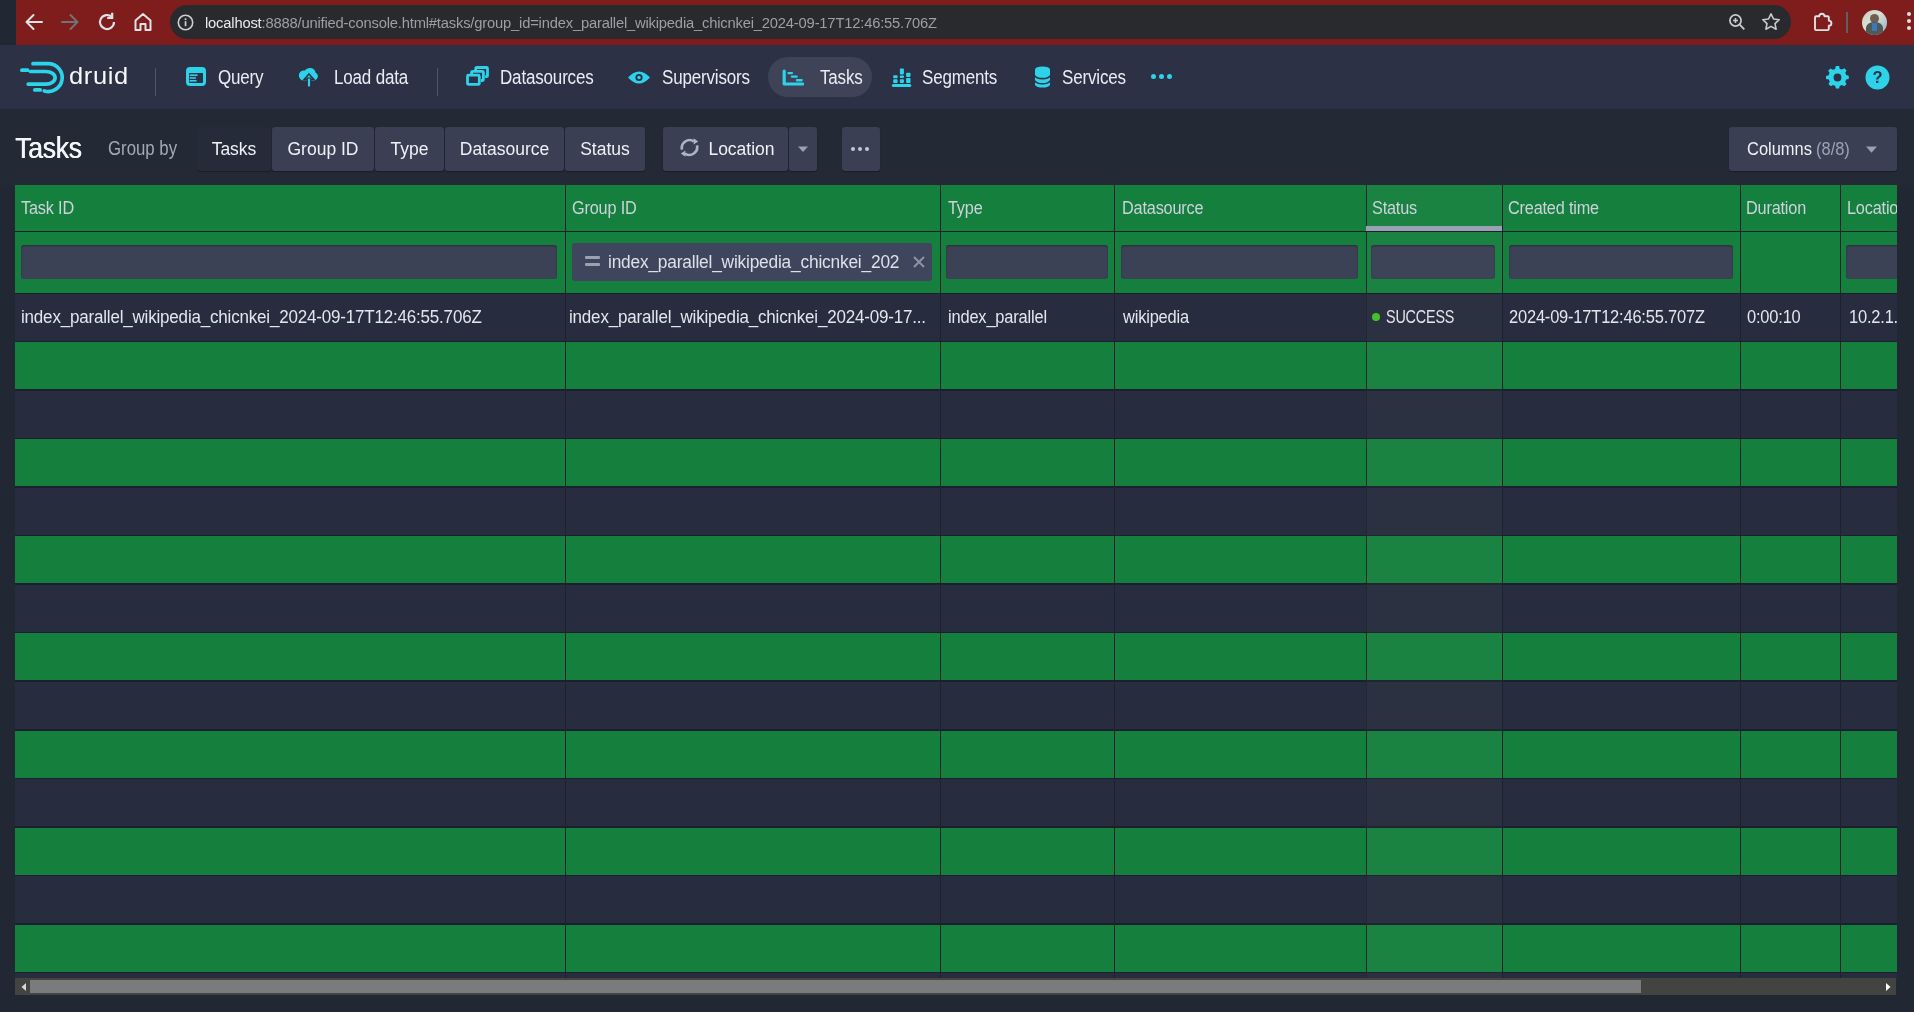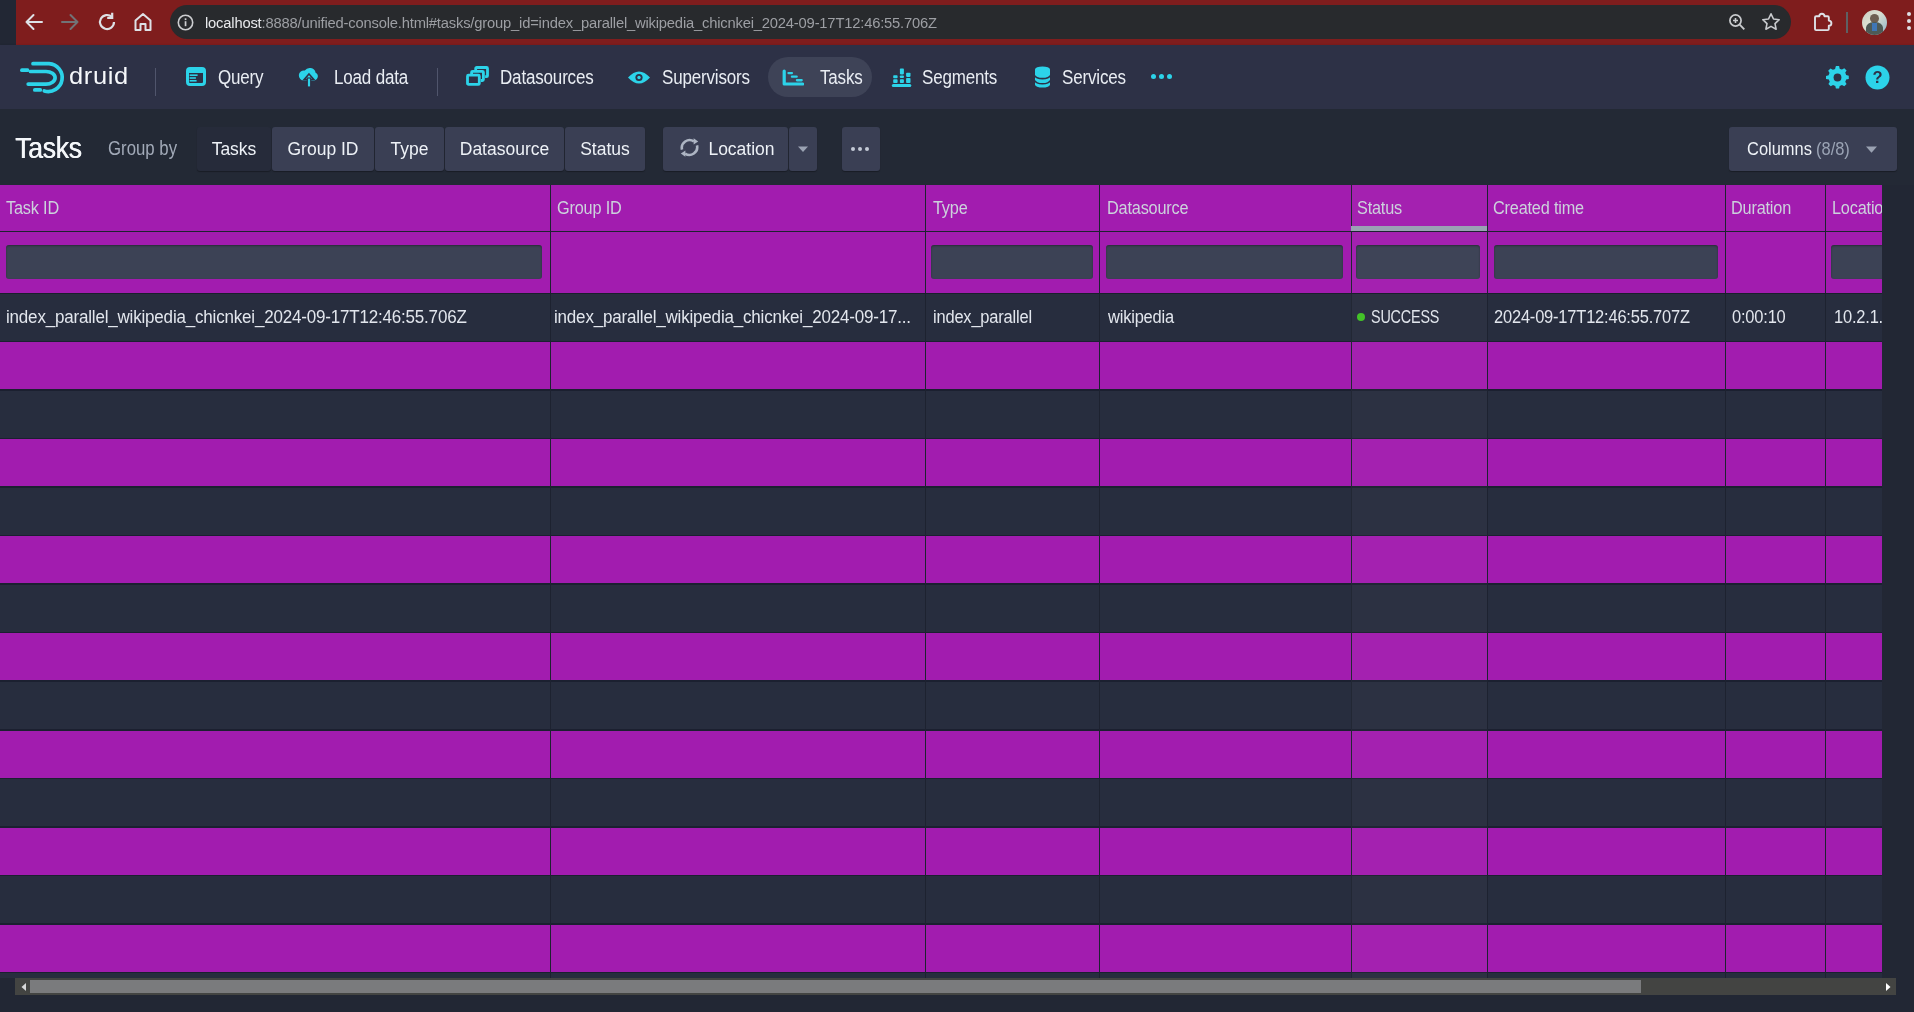--- a/index.html
+++ b/index.html
@@ -206,21 +206,21 @@
         <path d="M1 1.5 h11 L6.5 7.8 Z" fill="#9aa2b2"></path>
       </svg>
   </div>
 </div>
 <style>
   .nav-t { top:21px; font-size:20px; color:#e9edf3; letter-spacing:-0.2px; transform:scaleX(0.85); transform-origin:left; }
   .btn { top:18px; height:44px; border-radius:3px; background:#3a3f54; color:#eef2f7;
          font-size:17.5px; line-height:44px; text-align:center; box-shadow:0 1px 1px rgba(0,0,0,0.3); }
 </style>
 
-<div class="abs" style="left:0;top:185px;width:1882px;height:793px;overflow:hidden;background:#a21caf;">
+<div class="abs" style="left:15px;top:185px;width:1882px;height:793px;overflow:hidden;background:#15803d;">
 
   <div class="abs stripe" style="top:108.5px;height:47.0px;"></div>
   <div class="abs stripe" style="top:205.6px;height:47.0px;"></div>
   <div class="abs stripe" style="top:302.7px;height:47.0px;"></div>
   <div class="abs stripe" style="top:399.8px;height:47.0px;"></div>
   <div class="abs stripe" style="top:496.9px;height:47.0px;"></div>
   <div class="abs stripe" style="top:594.0px;height:47.0px;"></div>
   <div class="abs stripe" style="top:691.1px;height:47.0px;"></div>
   <div class="abs stripe" style="top:788.2px;height:4.8px;"></div>
   <div class="abs rb" style="top:155.6px;"></div>
@@ -253,20 +253,28 @@
   <div class="abs th" style="left:933px;">Type</div>
   <div class="abs th" style="left:1107px;">Datasource</div>
   <div class="abs th" style="left:1357px;">Status</div>
   <div class="abs th" style="left:1493px;">Created time</div>
   <div class="abs th" style="left:1731px;">Duration</div>
   <div class="abs th" style="left:1832px;">Location</div>
   <div class="abs" style="left:1351px;top:41px;width:136px;height:5px;background:#9aa1b4;"></div>
   <div class="abs" style="left:0;top:46px;width:1882px;height:1px;background:#1d2230;"></div>
 
   <div class="abs fi" style="left:6px;width:536px;"></div>
+  <div class="abs" style="left:557px;top:58px;width:360px;height:38px;border-radius:3px;background:#3f455c;">
+    <div style="position:absolute;left:13px;top:13px;width:15px;height:3px;background:#99a1b2;border-radius:1px;"></div>
+    <div style="position:absolute;left:13px;top:20px;width:15px;height:3px;background:#99a1b2;border-radius:1px;"></div>
+    <div style="position:absolute;left:36px;top:0;height:38px;line-height:38px;font-size:17.5px;color:#dbe0e9;letter-spacing:-0.2px;transform:scaleX(0.99);transform-origin:left;white-space:nowrap;">index_parallel_wikipedia_chicnkei_202</div>
+    <svg style="position:absolute;left:340px;top:12px" width="14" height="14" viewBox="0 0 14 14">
+        <path d="M2 2 L12 12 M12 2 L2 12" stroke="#8b93a5" stroke-width="2"></path>
+      </svg>
+  </div>
   <div class="abs fi" style="left:931px;width:162px;"></div>
   <div class="abs fi" style="left:1106px;width:237px;"></div>
   <div class="abs fi" style="left:1356px;width:124px;background:#3e4457;"></div>
   <div class="abs fi" style="left:1494px;width:224px;"></div>
   <div class="abs fi" style="left:1831px;width:200px;"></div>
   <div class="abs" style="left:0;top:107.5px;width:1882px;height:1.5px;background:#1a1f2d;"></div>
 
   <div class="abs td" style="left:6px;width:540px;transform:scaleX(0.972);">index_parallel_wikipedia_chicnkei_2024-09-17T12:46:55.706Z</div>
   <div class="abs td" style="left:554px;width:374px;transform:scaleX(0.972);">index_parallel_wikipedia_chicnkei_2024-09-17...</div>
   <div class="abs td" style="left:933px;width:160px;">index_parallel</div>

